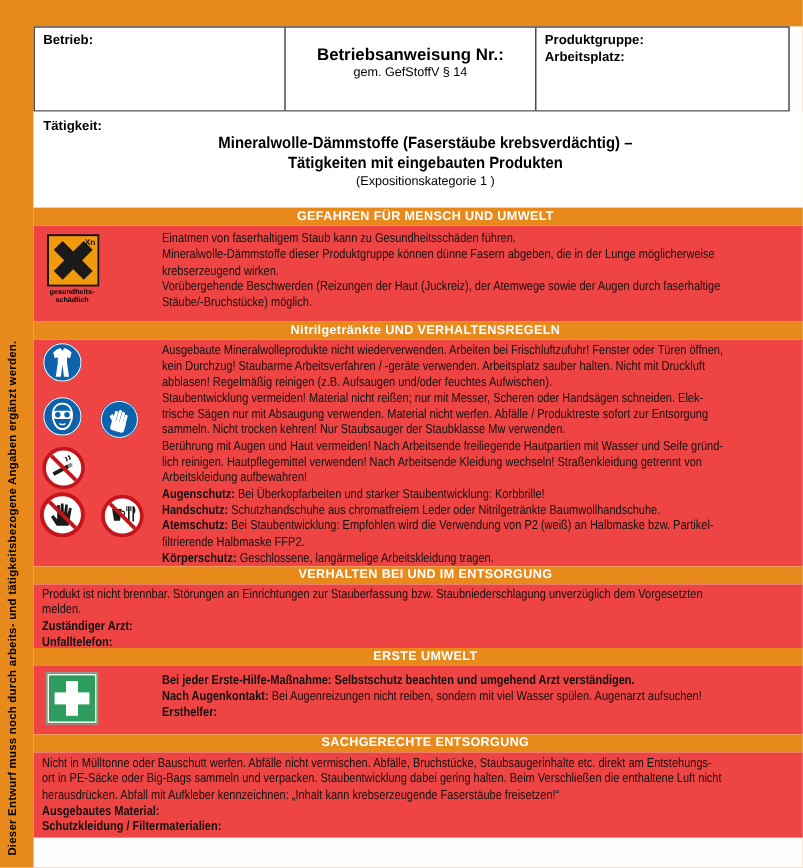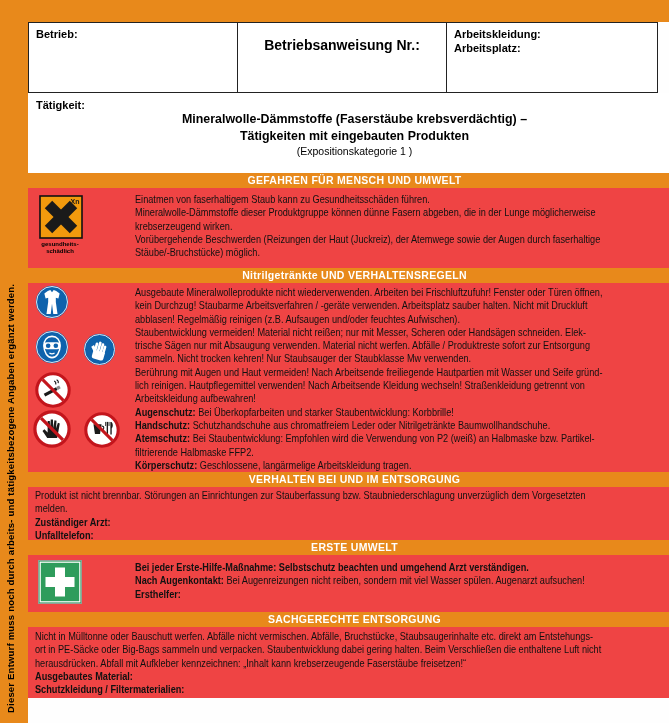--- a/index.html
+++ b/index.html
@@ -65,23 +65,24 @@
 <div class="side-note">Dieser Entwurf muss noch durch arbeits- und tätigkeitsbezogene Angaben ergänzt werden.</div>
 
 <div class="doc">
 
   <div class="header-row">
     <div class="hc c1">
       <div class="lbl">Betrieb:</div>
     </div>
     <div class="hc c2">
       <div class="doc-title">Betriebsanweisung Nr.:</div>
+      <div class="doc-sub">gem. GefStoffV § 14</div>
     </div>
     <div class="hc c3">
-      <div class="lbl">Arbeitskleidung:</div>
+      <div class="lbl">Produktgruppe:</div>
       <div class="lbl">Arbeitsplatz:</div>
     </div>
   </div>
 
   <div class="taetigkeit">
     <div class="lbl">Tätigkeit:</div>
     <div class="t-center">
       <div class="tt1">Mineralwolle-Dämmstoffe (Faserstäube krebsverdächtig) –</div>
       <div class="tt1">Tätigkeiten mit eingebauten Produkten</div>
       <div class="tt2">(Expositionskategorie 1 )</div>

